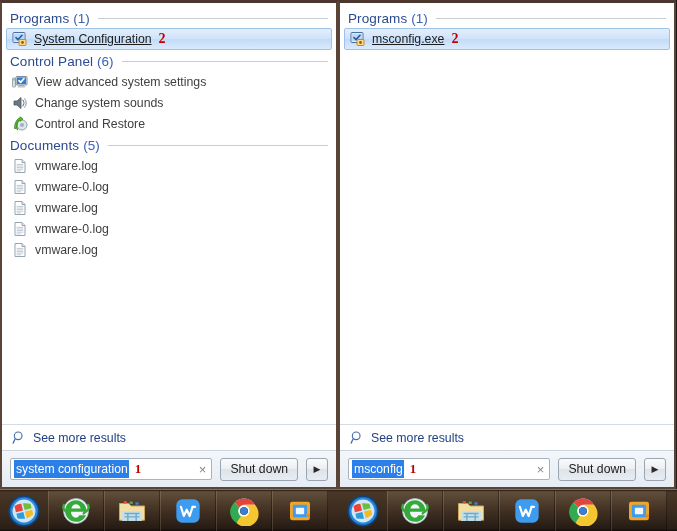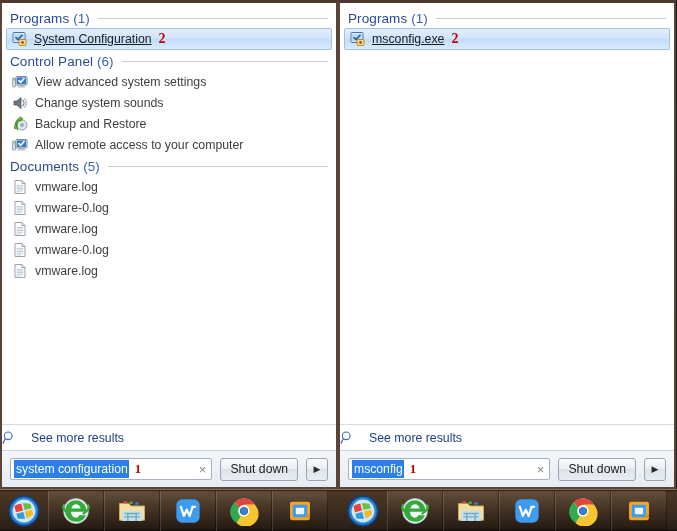--- a/index.html
+++ b/index.html
@@ -80,25 +80,24 @@
     margin-left: 7px; font-family: "Liberation Serif", serif;
   }
   .annot-inline {
     color: #c00000; font-size: 13px; font-weight: 700;
     font-family: "Liberation Serif", serif;
   }
 
   
   .more {
     display: flex; align-items: center;
-    height: 26px; 
+    height: 26px; padding-left: 10px;
     border-top: 1px solid #d5dbe3;
     background: #ffffff;
     flex: 0 0 auto;
-    gap: 8px;
   }
   .more .lbl { font-size: 12.3px; color: #1f3f86; margin-left: 6px; }
 
   
   .bottombar {
     flex: 0 0 auto; height: 37px;
     background: linear-gradient(to bottom, #f3f6fa 0%, #e6ecf3 100%);
     border-top: 1px solid #ccd4de;
     display: flex; align-items: center;
     padding: 0 8px; gap: 8px;
@@ -198,27 +197,21 @@
           <div class="row">
             <span class="ico"><svg class="icon" width="16" height="16" viewBox="0 0 16 16" preserveAspectRatio="xMidYMid meet">
                 <use href="#sym-speaker" xlink:href="#sym-speaker"></use>
               </svg></span>
             <span class="lbl">Change system sounds</span>
           </div>
           <div class="row">
             <span class="ico"><svg class="icon" width="16" height="16" viewBox="0 0 16 16" preserveAspectRatio="xMidYMid meet">
                 <use href="#sym-backup" xlink:href="#sym-backup"></use>
               </svg></span>
-            <span class="lbl">Backup and Restore</span>
-          </div>
-          <div class="row">
-            <span class="ico"><svg class="icon" width="16" height="16" viewBox="0 0 16 16" preserveAspectRatio="xMidYMid meet">
-                <use href="#sym-sysprops" xlink:href="#sym-sysprops"></use>
-              </svg></span>
-            <span class="lbl">Allow remote access to your computer</span>
+            <span class="lbl">Control and Restore</span>
           </div>
           <div class="sec-head">
             <span class="sec-title">Documents</span>
             <span style="width:4px"></span>
             <span class="sec-count">(5)</span>
             <span class="sec-rule"></span>
           </div>
           <div class="row">
             <span class="ico"><svg class="icon" width="16" height="16" viewBox="0 0 16 16" preserveAspectRatio="xMidYMid meet">
                 <use href="#sym-textfile" xlink:href="#sym-textfile"></use>

